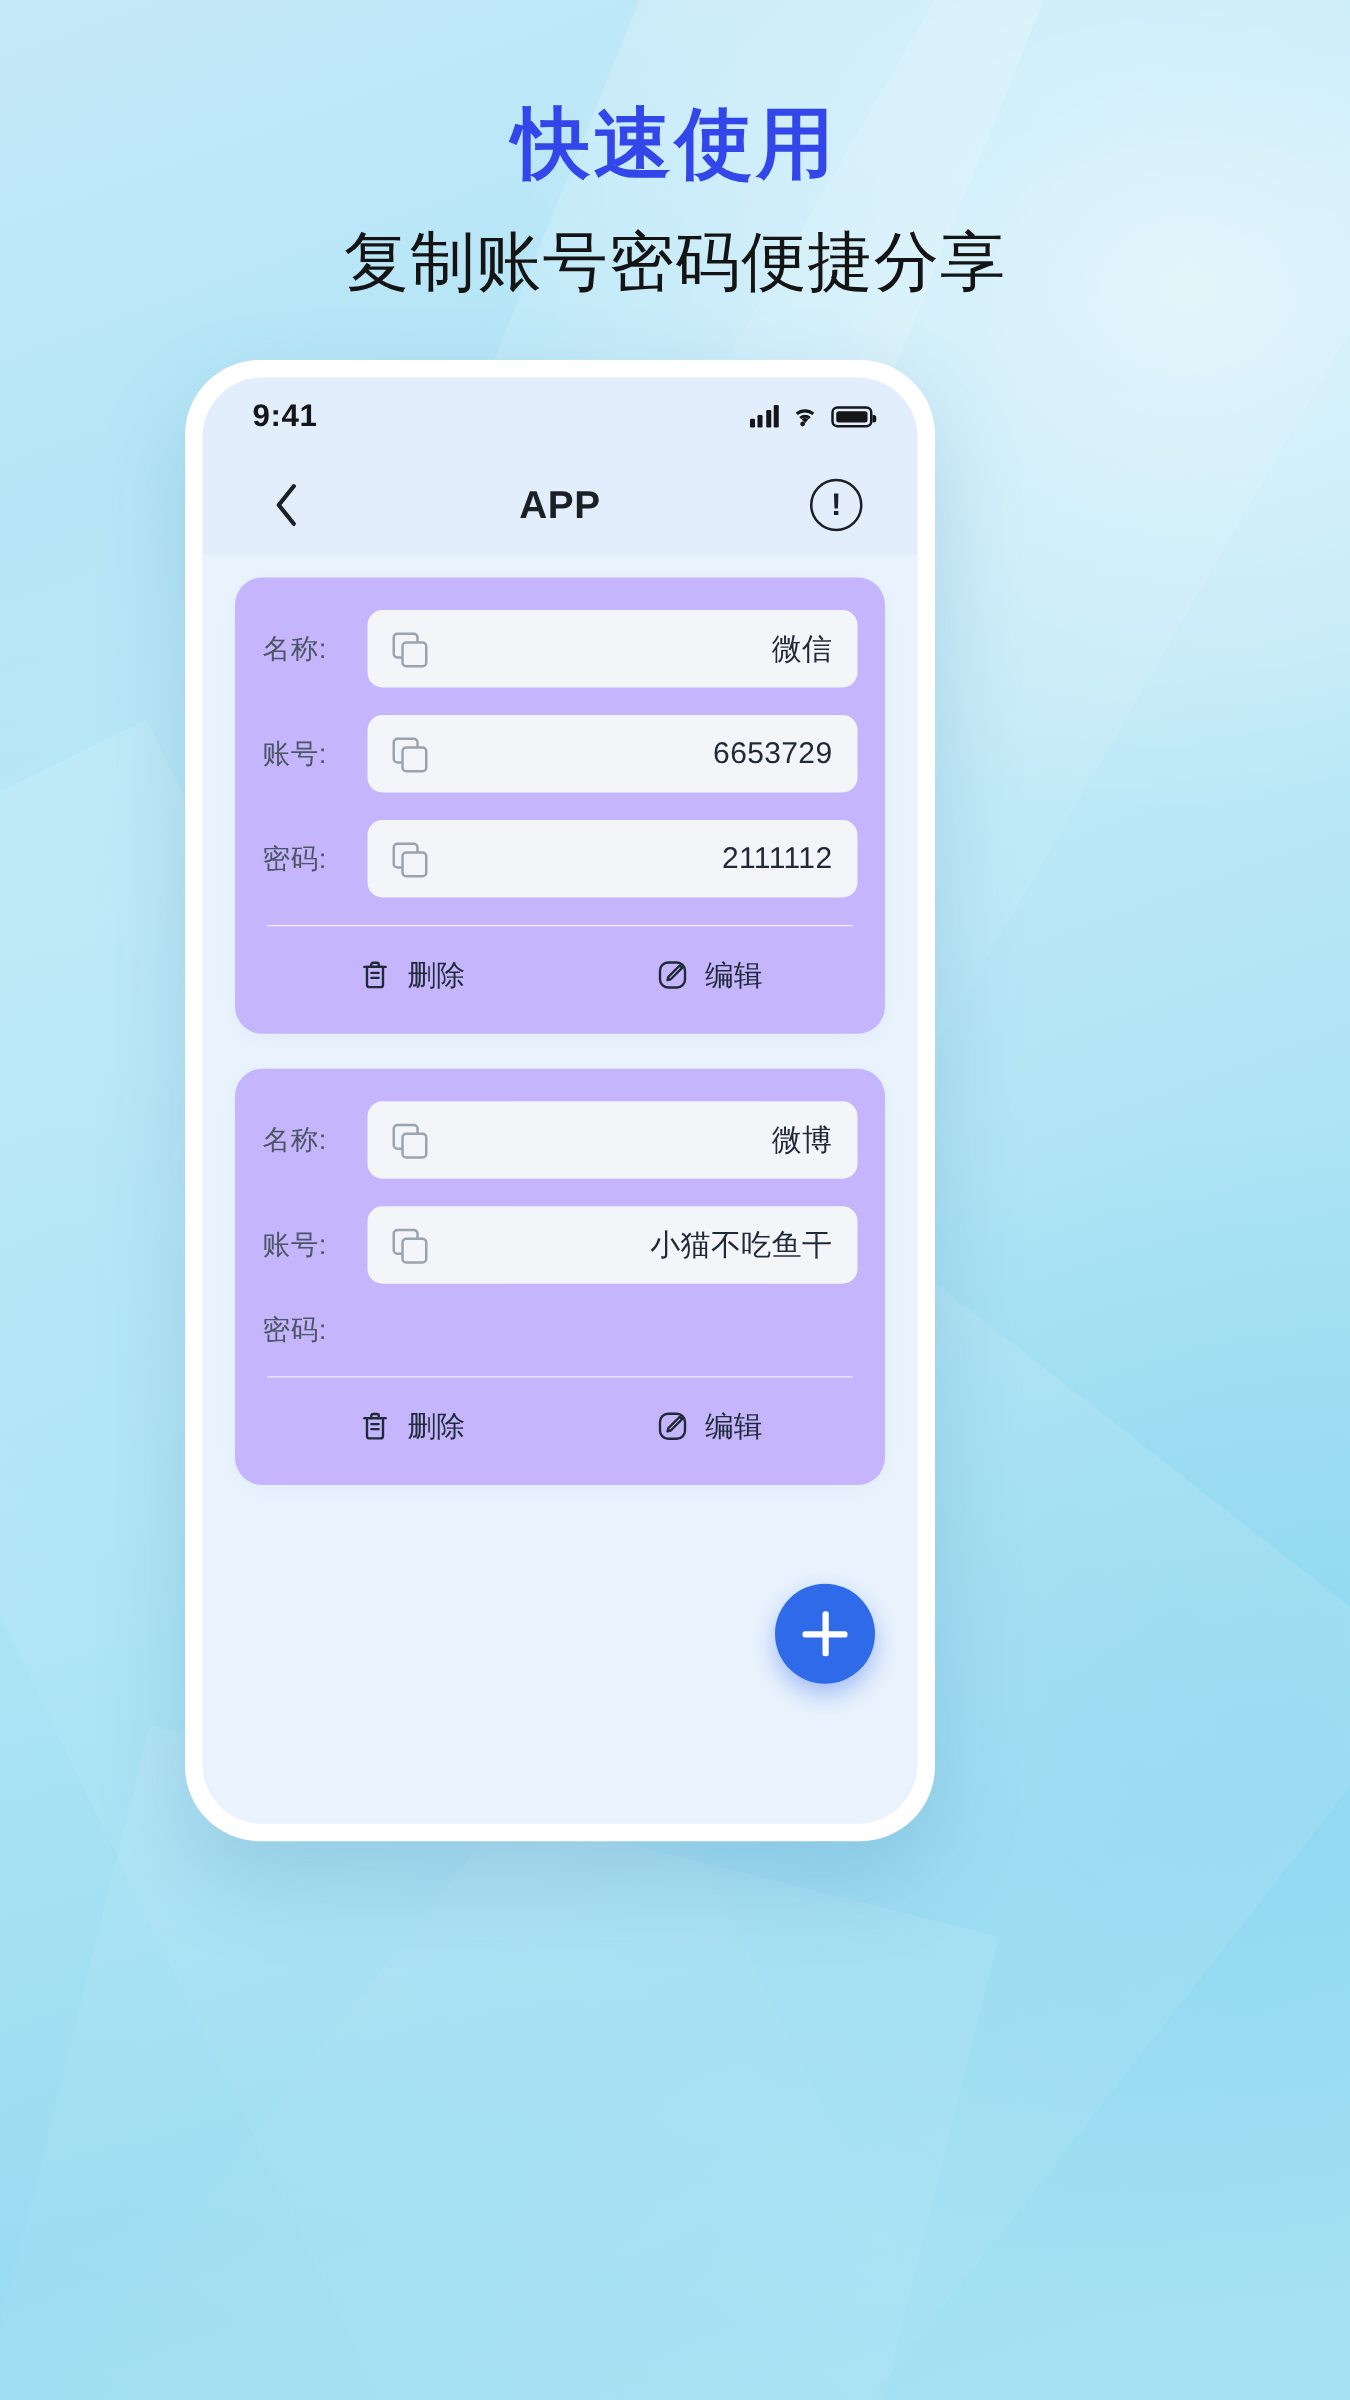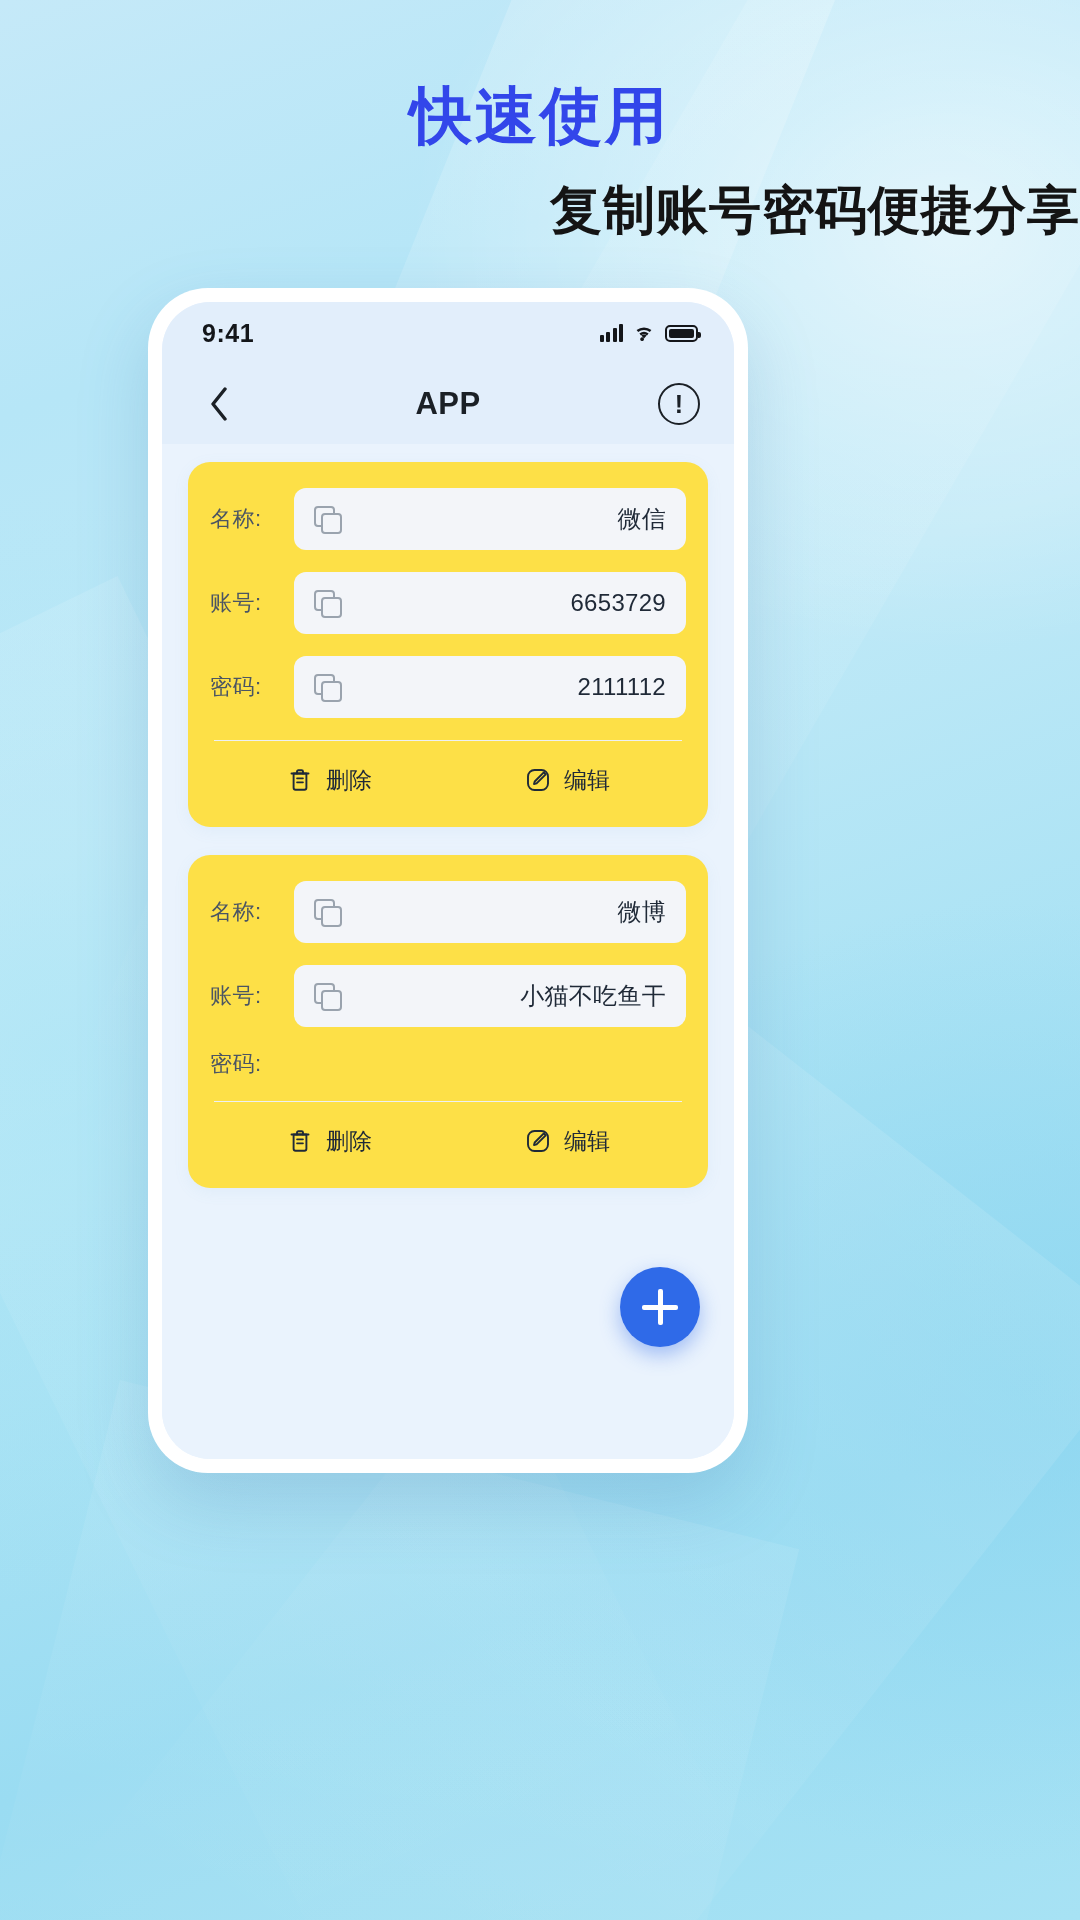--- a/index.html
+++ b/index.html
@@ -47,25 +47,24 @@
     font-size: 62px;
     font-weight: 700;
     letter-spacing: 3px;
     color: #3246ea;
     line-height: 1.15;
     text-align: center;
   }
   .promo-subtitle {
     margin-top: 28px;
     font-size: 52px;
-    font-weight: 700;
+    font-weight: 400;
     letter-spacing: 1px;
     color: #141414;
     line-height: 1.2;
-    text-align: right;
   }
 
   
   .phone-frame {
     position: absolute;
     left: 148px;
     top: 288px;
     width: 600px;
     height: 1185px;
     background: #ffffff;
@@ -129,21 +128,21 @@
     border-radius: 0 2px 2px 0;
   }
   .battery span { display: block; height: 100%; width: 100%; background: #14161a; border-radius: 2px; }
 
   
   .nav-bar {
     height: 80px;
     flex: 0 0 80px;
     display: flex;
     align-items: center;
-    padding: 0 34px;
+    padding: 0 44px;
     background: #e2eefb;
     position: relative;
   }
   .nav-back {
     width: 46px; height: 46px;
     display: flex; align-items: center; justify-content: center;
     cursor: pointer;
   }
   .nav-title {
     position: absolute;
@@ -171,21 +170,21 @@
   
   .screen-body {
     flex: 1 1 auto;
     background: #eaf3fd;
     padding: 18px 26px 0 26px;
     overflow: hidden;
     position: relative;
   }
 
   .entry-card {
-    background: #fde047;
+    background: #c4b5fd;
     border-radius: 22px;
     padding: 26px 22px 8px 22px;
     margin-bottom: 28px;
     box-shadow: 0 4px 16px rgba(120,160,200,0.08);
   }
 
   .field-row {
     display: flex;
     align-items: center;
     margin-bottom: 22px;

